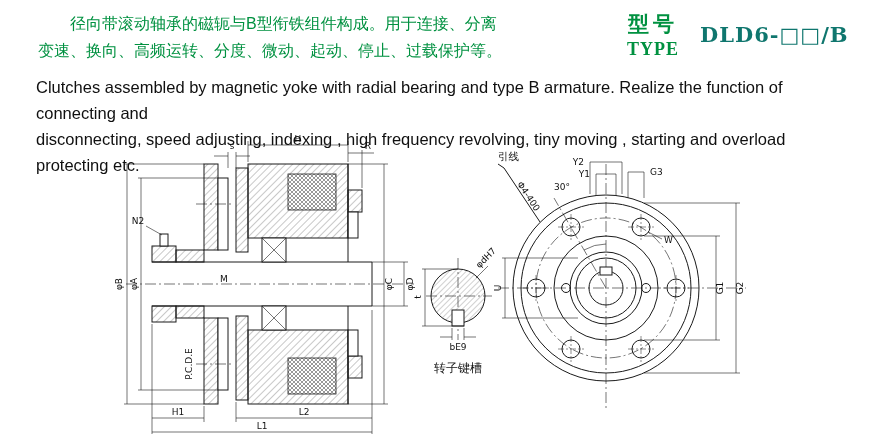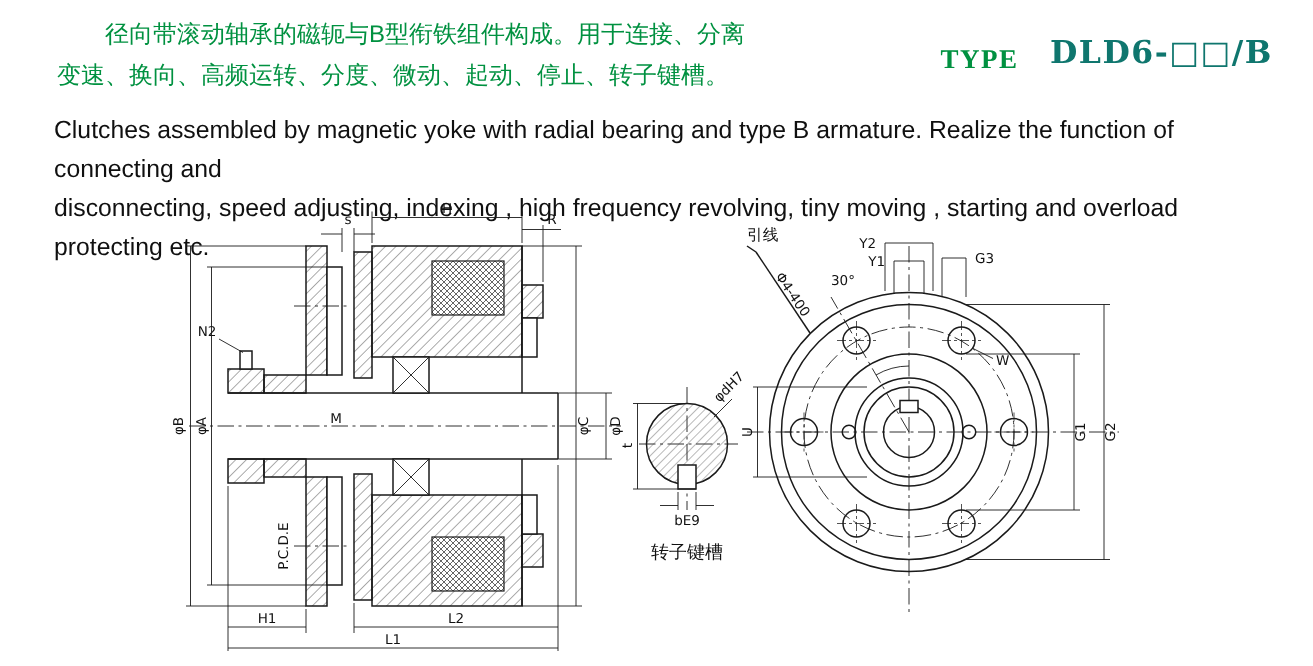--- a/index.html
+++ b/index.html
@@ -10,21 +10,21 @@
   .zh-intro{
     position:absolute;left:38px;top:10px;width:514px;
     color:#009140;font-size:16px;line-height:27px;
   }
   .zh-intro .indent{padding-left:32px;}
   .type-block{
     position:absolute;left:616px;top:10px;width:74px;text-align:center;
     color:#009140;font-weight:bold;
   }
   .type-zh{font-size:21px;letter-spacing:4px;}
-  .type-en{font-size:18px;font-family:"Liberation Serif",serif;letter-spacing:1px;margin-top:19px;}
+  .type-en{font-size:18px;font-family:"Liberation Serif",serif;letter-spacing:1px;margin-top:1px;}
   .model{
     position:absolute;left:700px;top:22px;
     color:#0f766e;font-family:"DejaVu Serif","DejaVu Sans",serif;
     font-weight:bold;font-size:21px;letter-spacing:1px;
   }
   .en-intro{
     position:absolute;left:36px;top:74px;width:816px;
     font-family:Liberation Sans, sans-serif;font-size:16.5px;line-height:26px;color:#101010;
   }
   svg{position:absolute;}
@@ -41,24 +41,25 @@
   .wsf{fill:#ffffff;stroke:none;}
   .x1s{fill:url(#cross1);stroke:#1a1a1a;stroke-width:.8;}
   .cap{font-size:12px;}
   .lead-lab{font-size:10.5px;}
 </style>
 </head>
 <body>
 
 <div class="zh-intro">
   <div class="indent">径向带滚动轴承的磁轭与B型衔铁组件构成。用于连接、分离</div>
-  <div>变速、换向、高频运转、分度、微动、起动、停止、转子键槽。</div>
+  <div>变速、换向、高频运转、分度、微动、起动、停止、过载保护等。</div>
 </div>
 
 <div class="type-block">
+  <div class="type-zh">型号</div>
   <div class="type-en">TYPE</div>
 </div>
 
 <div class="model">DLD6-□□/B</div>
 
 <div class="en-intro">
   <div>Clutches assembled by magnetic yoke with radial bearing and type B armature. Realize the function of connecting and</div>
   <div>disconnecting, speed adjusting, indexing , high frequency revolving, tiny moving , starting and overload protecting etc.</div>
 </div>
 

